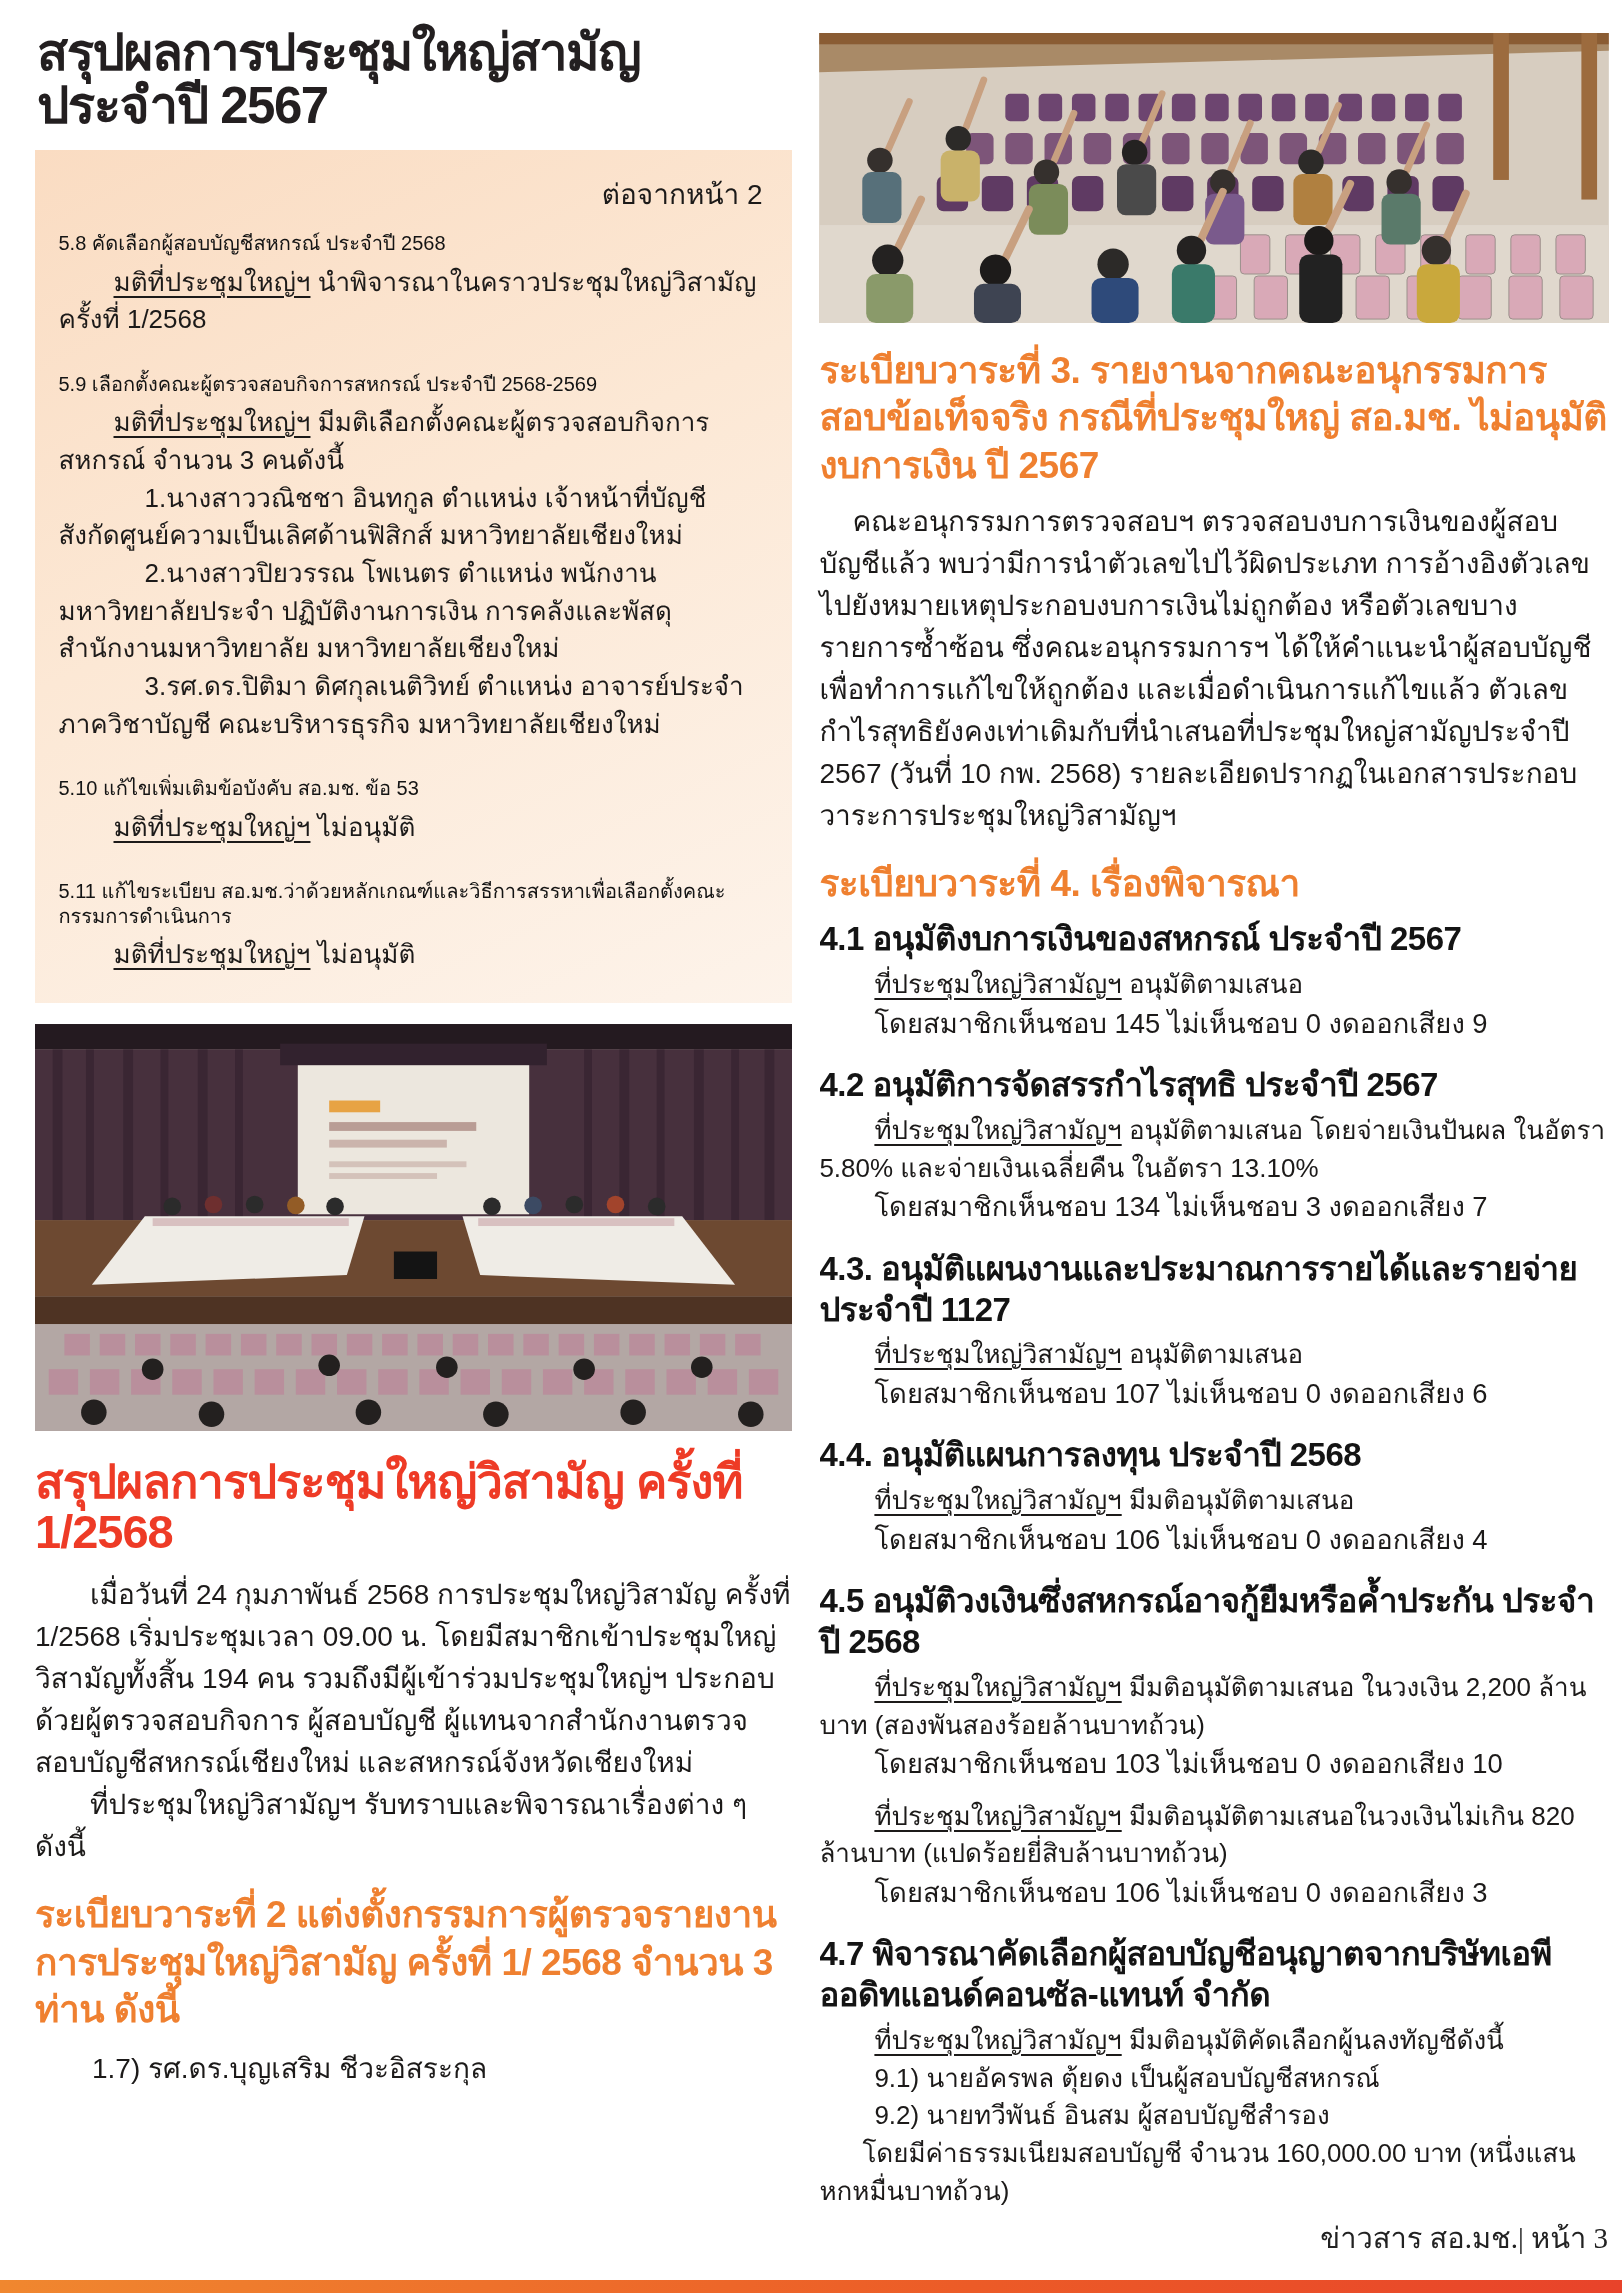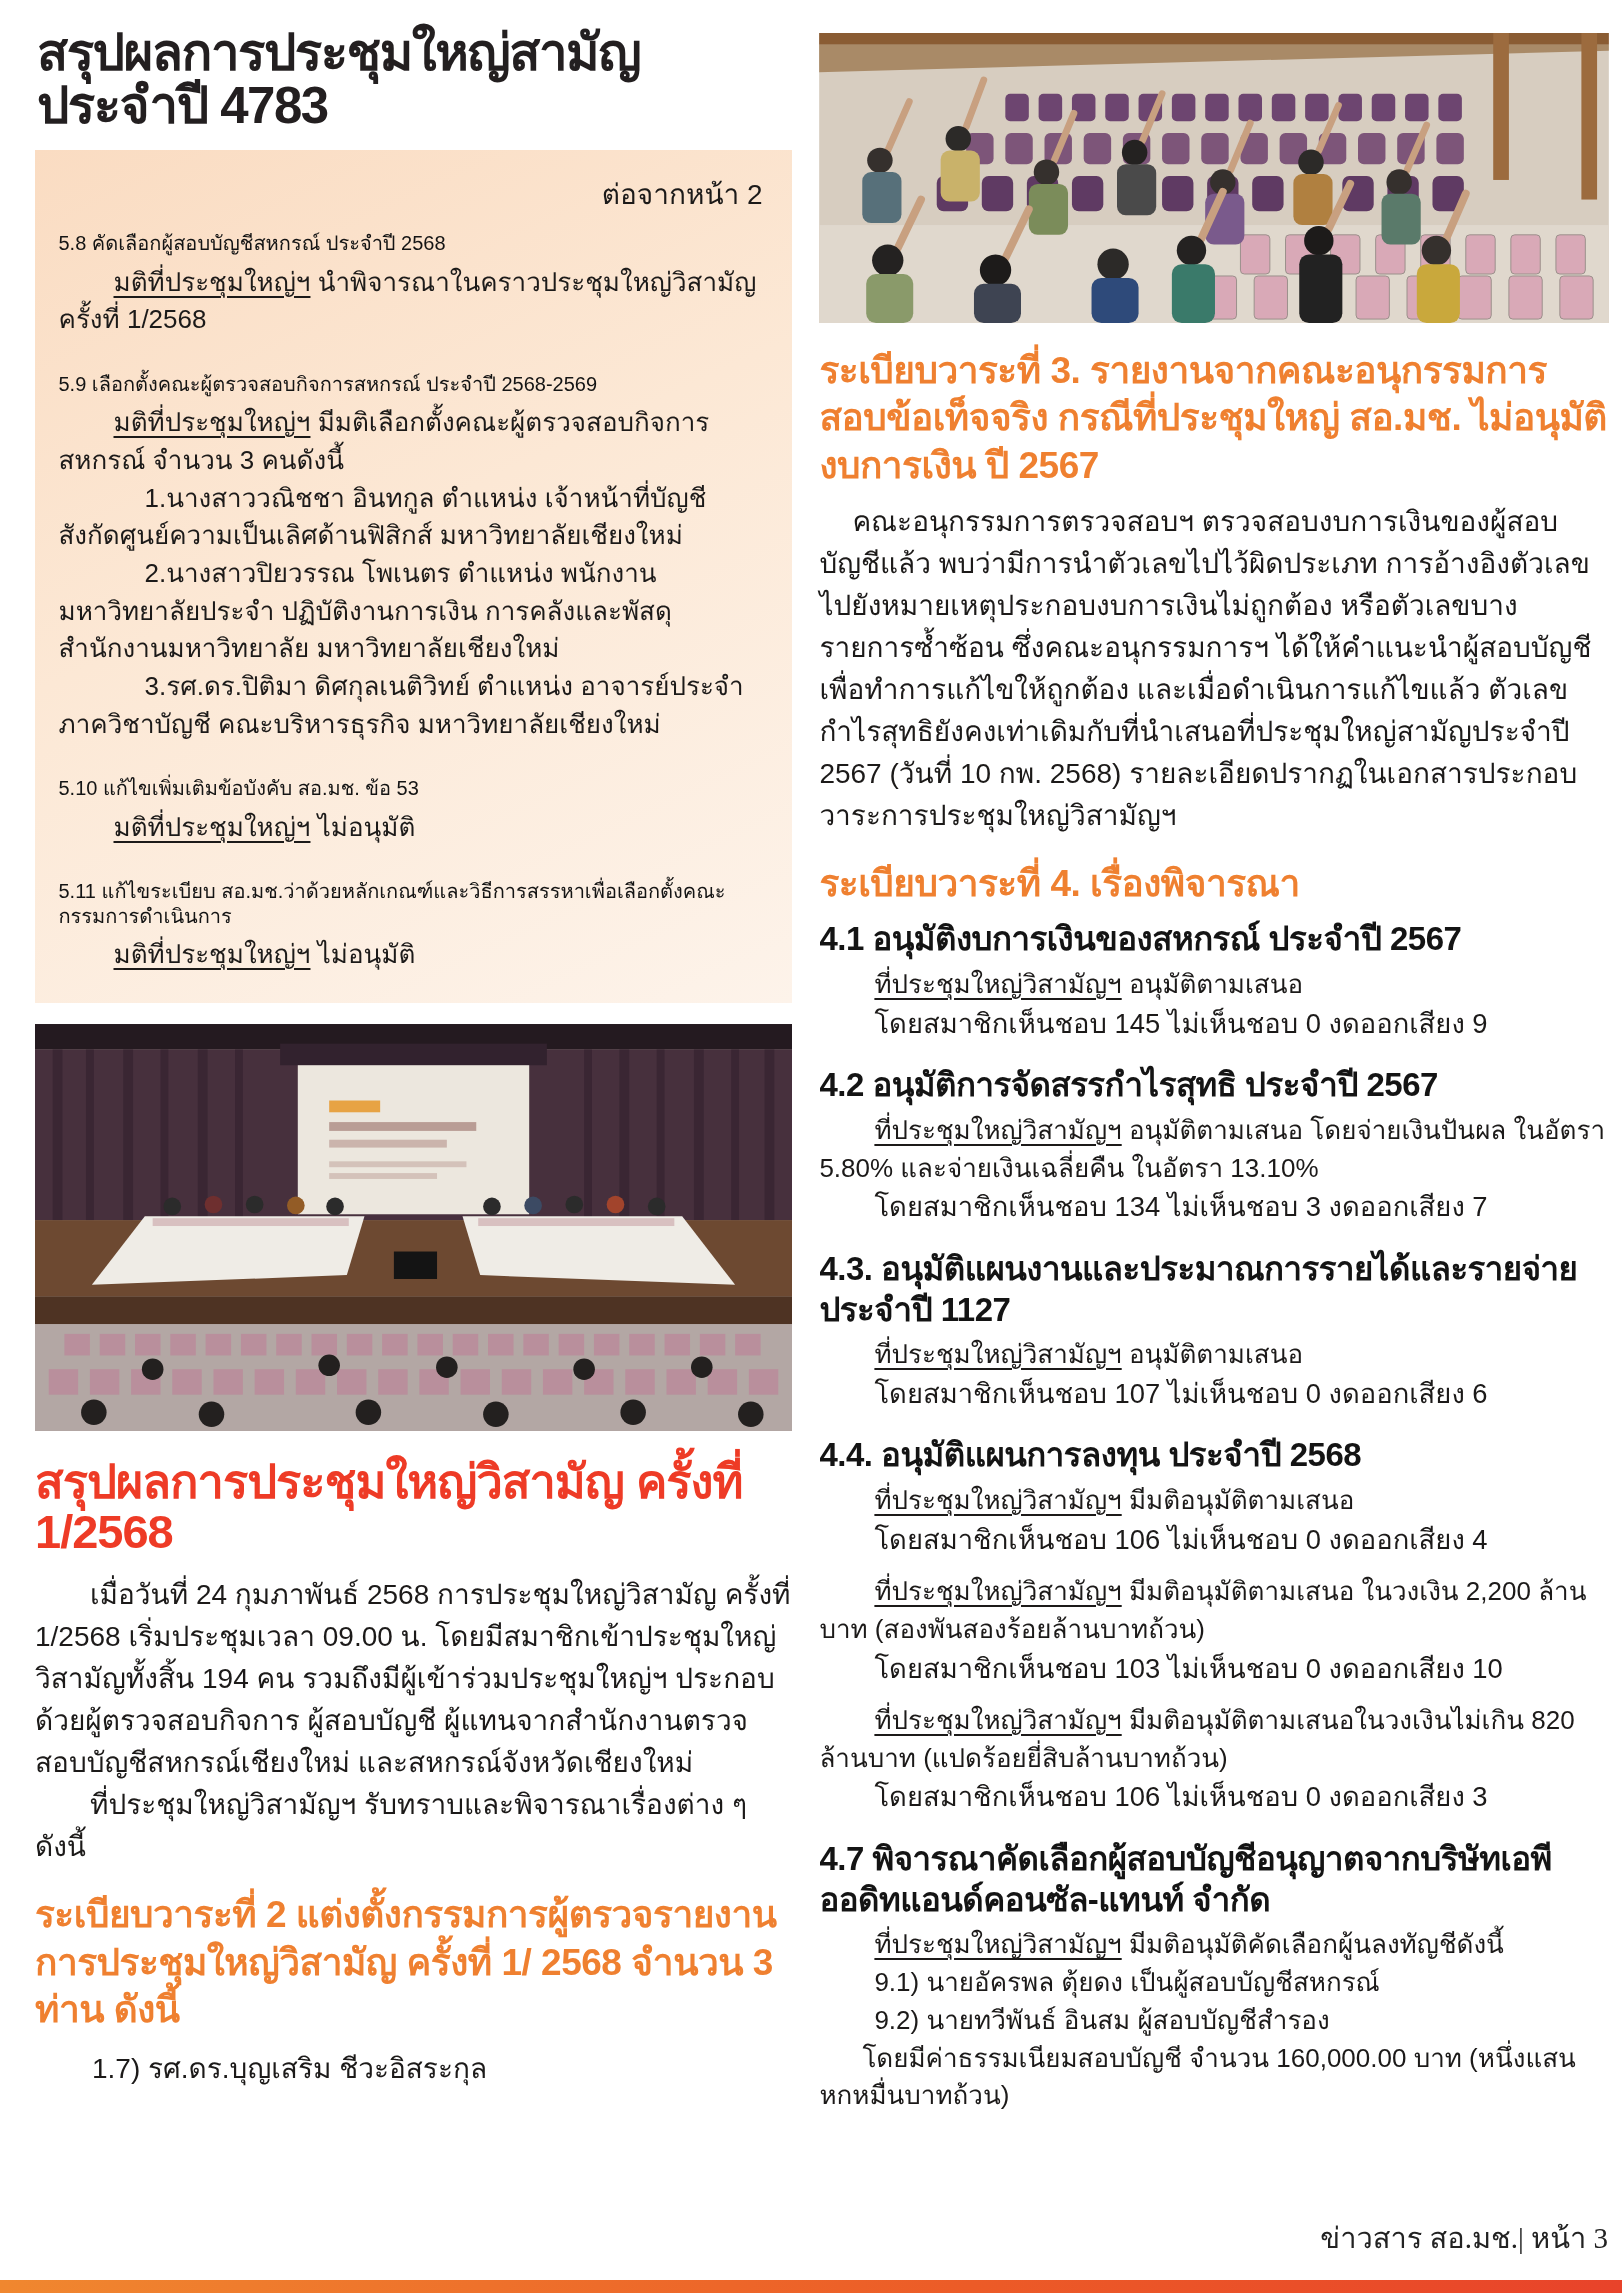--- a/index.html
+++ b/index.html
@@ -53,21 +53,21 @@
   }
 </style>
 </head>
 <body>
 
 <div class="page">
   <div class="cols">
 
     <div class="col-left">
 
-      <h1 class="main-title">สรุปผลการประชุมใหญ่สามัญ ประจำปี 4783</h1>
+      <h1 class="main-title">สรุปผลการประชุมใหญ่สามัญ ประจำปี 2567</h1>
 
       <div class="peach-box">
         <p class="continued">ต่อจากหน้า 2</p>
 
         <h2 class="sec-head first">5.8 คัดเลือกผู้สอบบัญชีสหกรณ์ ประจำปี 2568</h2>
         <p class="body-p ind"><span class="u">มติที่ประชุมใหญ่ฯ</span> <span>นำพิจารณาในคราวประชุมใหญ่วิสามัญ ครั้งที่ 1/2568</span></p>
 
         <h2 class="sec-head">5.9 เลือกตั้งคณะผู้ตรวจสอบกิจการสหกรณ์ ประจำปี 2568-2569</h2>
         <p class="body-p ind"><span class="u">มติที่ประชุมใหญ่ฯ</span> <span>มีมติเลือกตั้งคณะผู้ตรวจสอบกิจการสหกรณ์ จำนวน 3 คนดังนี้</span></p>
         <p class="body-p ind2">1.นางสาววณิชชา อินทกูล ตำแหน่ง เจ้าหน้าที่บัญชี สังกัดศูนย์ความเป็นเลิศด้านฟิสิกส์ มหาวิทยาลัยเชียงใหม่</p>
@@ -364,20 +364,21 @@
         <p class="vote">โดยสมาชิกเห็นชอบ 107 ไม่เห็นชอบ 0 งดออกเสียง 6</p>
       </div>
 
       <div class="agenda-item">
         <h4 class="item-head">4.4. อนุมัติแผนการลงทุน ประจำปี 2568</h4>
         <p class="body-p ind"><span class="u">ที่ประชุมใหญ่วิสามัญฯ</span> <span>มีมติอนุมัติตามเสนอ</span></p>
         <p class="vote">โดยสมาชิกเห็นชอบ 106 ไม่เห็นชอบ 0 งดออกเสียง 4</p>
       </div>
 
       <div class="agenda-item">
+        <h4 class="item-head">4.5 อนุมัติวงเงินซึ่งสหกรณ์อาจกู้ยืมหรือค้ำประกัน ประจำปี 2568</h4>
         <p class="body-p ind"><span class="u">ที่ประชุมใหญ่วิสามัญฯ</span> <span>มีมติอนุมัติตามเสนอ ในวงเงิน 2,200 ล้านบาท (สองพันสองร้อยล้านบาทถ้วน)</span></p>
         <p class="vote">โดยสมาชิกเห็นชอบ 103 ไม่เห็นชอบ 0 งดออกเสียง 10</p>
       </div>
 
       <div class="agenda-item">
         <p class="body-p ind"><span class="u">ที่ประชุมใหญ่วิสามัญฯ</span> <span>มีมติอนุมัติตามเสนอในวงเงินไม่เกิน 820 ล้านบาท (แปดร้อยยี่สิบล้านบาทถ้วน)</span></p>
         <p class="vote">โดยสมาชิกเห็นชอบ 106 ไม่เห็นชอบ 0 งดออกเสียง 3</p>
       </div>
 
       <div class="agenda-item">

